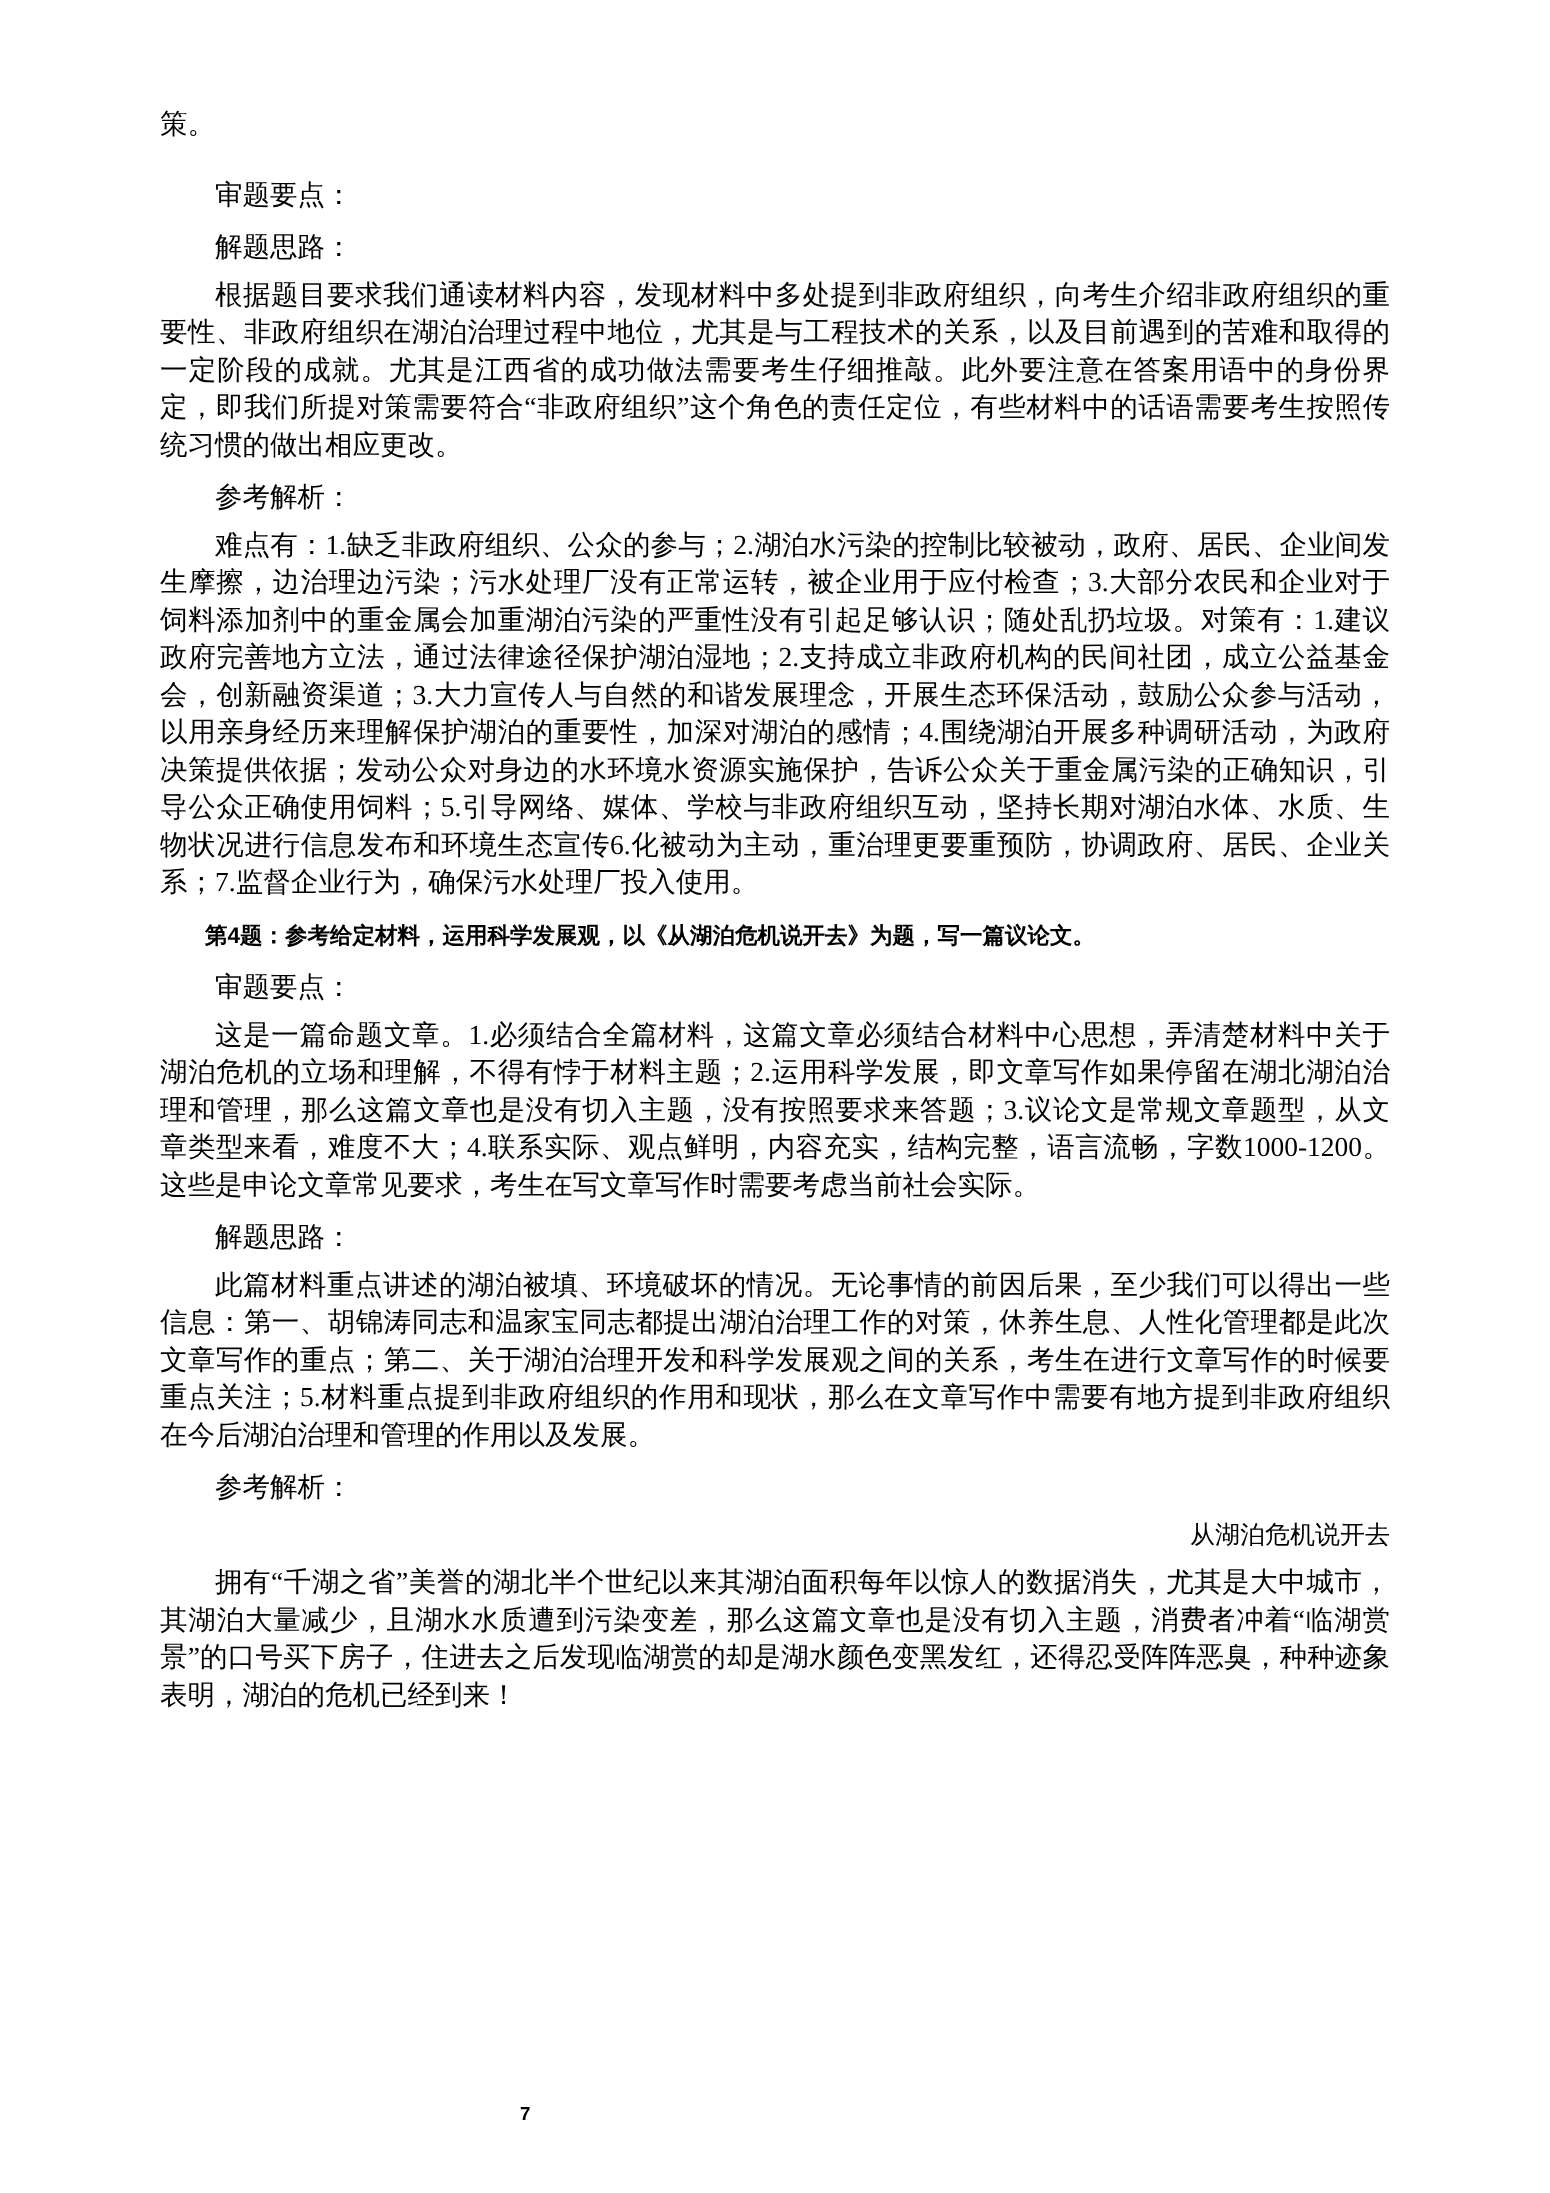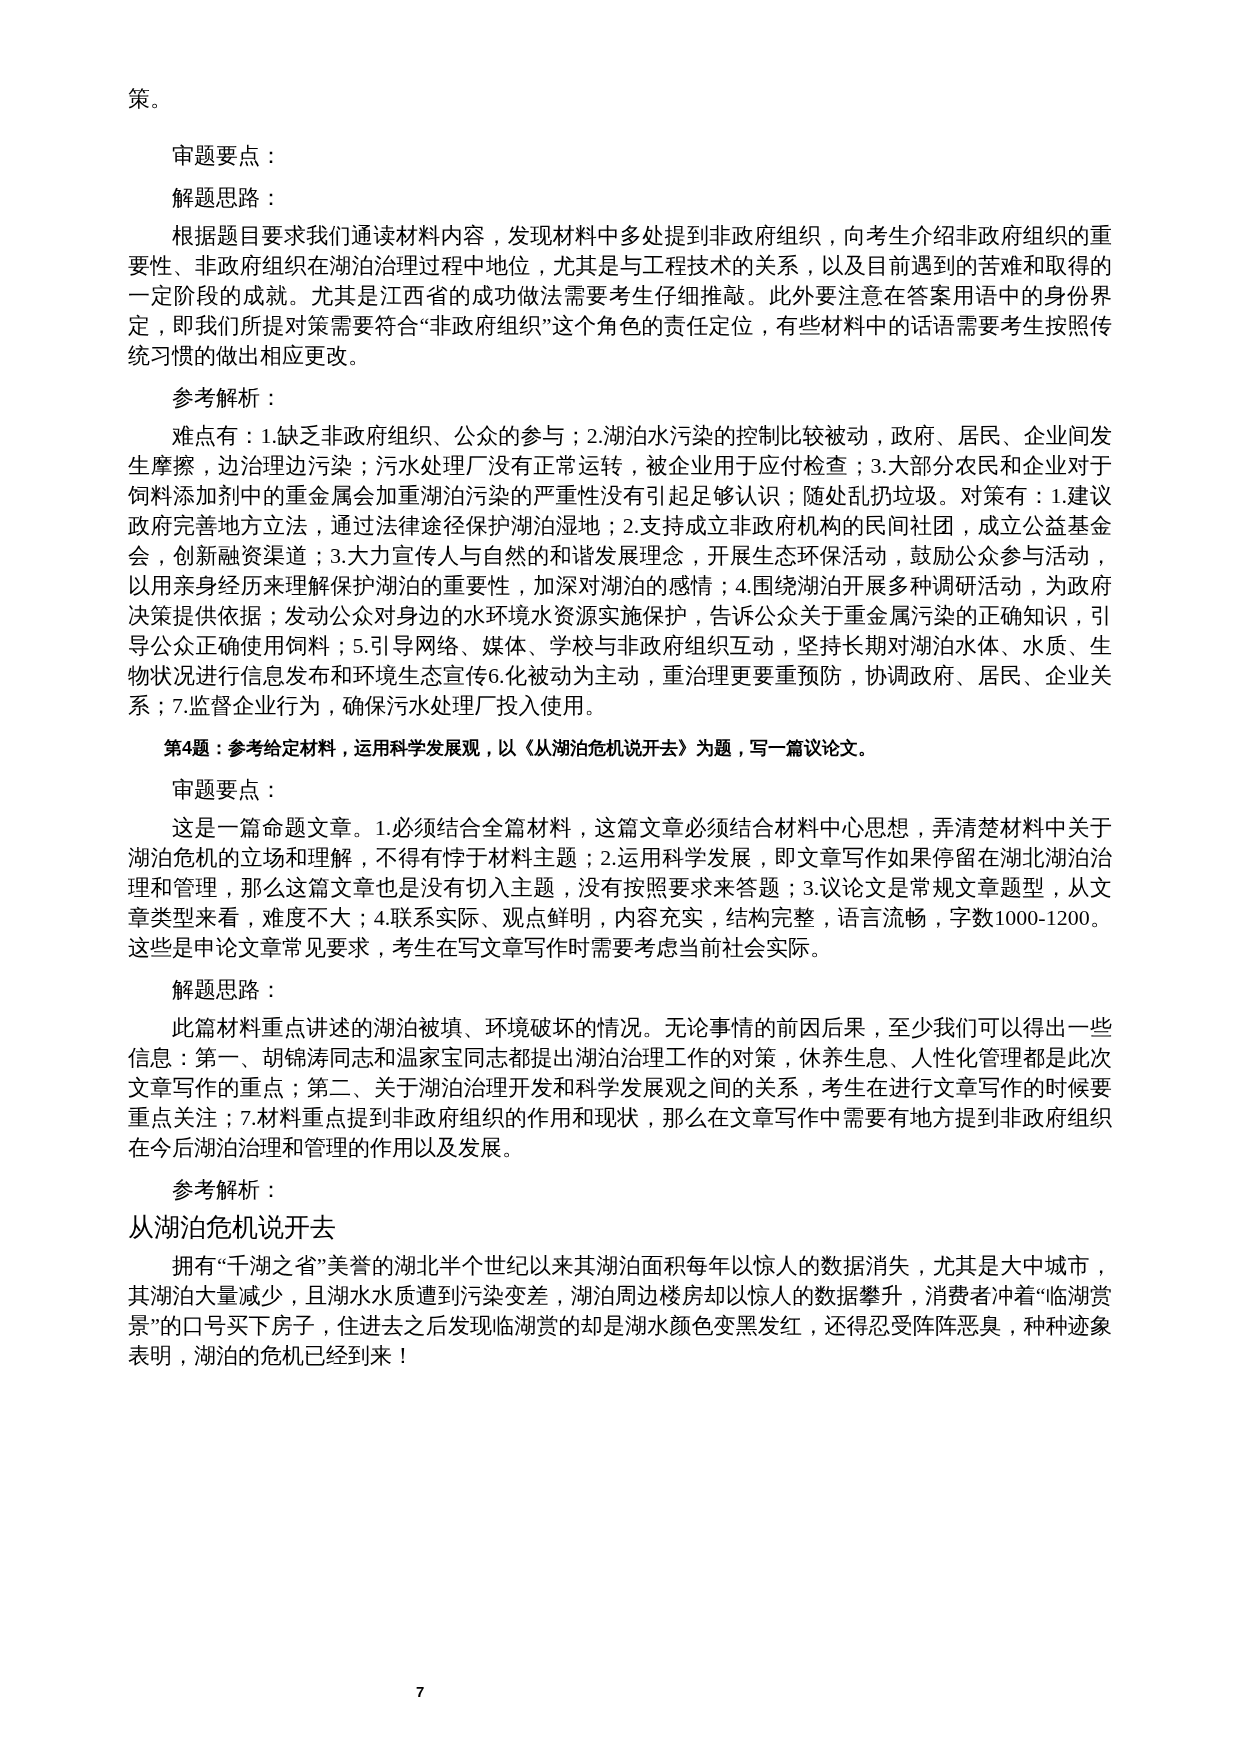--- a/index.html
+++ b/index.html
@@ -42,23 +42,23 @@
   .question-prompt {
     font-family: "Liberation Sans", "DejaVu Sans", sans-serif;
     font-weight: bold;
     font-size: 18px;
     line-height: 30px;
     text-indent: 2em;
     text-align: justify;
     margin: 12px 0 8px 0;
   }
   .essay-title {
-    font-size: 26px;
+    font-size: 20px;
     line-height: 30px;
-    text-align: left;
+    text-align: right;
     margin: 6px 0 8px 0;
   }
   .page-number {
     position: absolute;
     left: 416px;
     top: 1682px;
     font-family: "Liberation Sans", "DejaVu Sans", sans-serif;
     font-weight: bold;
     font-size: 15px;
     line-height: 20px;
@@ -79,24 +79,24 @@
 
   <div class="sec-heading">参考解析：</div>
   <p class="body-par">难点有：1.缺乏非政府组织、公众的参与；2.湖泊水污染的控制比较被动，政府、居民、企业间发生摩擦，边治理边污染；污水处理厂没有正常运转，被企业用于应付检查；3.大部分农民和企业对于饲料添加剂中的重金属会加重湖泊污染的严重性没有引起足够认识；随处乱扔垃圾。对策有：1.建议政府完善地方立法，通过法律途径保护湖泊湿地；2.支持成立非政府机构的民间社团，成立公益基金会，创新融资渠道；3.大力宣传人与自然的和谐发展理念，开展生态环保活动，鼓励公众参与活动，以用亲身经历来理解保护湖泊的重要性，加深对湖泊的感情；4.围绕湖泊开展多种调研活动，为政府决策提供依据；发动公众对身边的水环境水资源实施保护，告诉公众关于重金属污染的正确知识，引导公众正确使用饲料；5.引导网络、媒体、学校与非政府组织互动，坚持长期对湖泊水体、水质、生物状况进行信息发布和环境生态宣传6.化被动为主动，重治理更要重预防，协调政府、居民、企业关系；7.监督企业行为，确保污水处理厂投入使用。</p>
 
   <p class="question-prompt">第4题：参考给定材料，运用科学发展观，以《从湖泊危机说开去》为题，写一篇议论文。</p>
 
   <div class="sec-heading">审题要点：</div>
   <p class="body-par">这是一篇命题文章。1.必须结合全篇材料，这篇文章必须结合材料中心思想，弄清楚材料中关于湖泊危机的立场和理解，不得有悖于材料主题；2.运用科学发展，即文章写作如果停留在湖北湖泊治理和管理，那么这篇文章也是没有切入主题，没有按照要求来答题；3.议论文是常规文章题型，从文章类型来看，难度不大；4.联系实际、观点鲜明，内容充实，结构完整，语言流畅，字数1000-1200。这些是申论文章常见要求，考生在写文章写作时需要考虑当前社会实际。</p>
 
   <div class="sec-heading">解题思路：</div>
-  <p class="body-par">此篇材料重点讲述的湖泊被填、环境破坏的情况。无论事情的前因后果，至少我们可以得出一些信息：第一、胡锦涛同志和温家宝同志都提出湖泊治理工作的对策，休养生息、人性化管理都是此次文章写作的重点；第二、关于湖泊治理开发和科学发展观之间的关系，考生在进行文章写作的时候要重点关注；7.材料重点提到非政府组织的作用和现状，那么在文章写作中需要有地方提到非政府组织在今后湖泊治理和管理的作用以及发展。</p>
+  <p class="body-par">此篇材料重点讲述的湖泊被填、环境破坏的情况。无论事情的前因后果，至少我们可以得出一些信息：第一、胡锦涛同志和温家宝同志都提出湖泊治理工作的对策，休养生息、人性化管理都是此次文章写作的重点；第二、关于湖泊治理开发和科学发展观之间的关系，考生在进行文章写作的时候要重点关注；5.材料重点提到非政府组织的作用和现状，那么在文章写作中需要有地方提到非政府组织在今后湖泊治理和管理的作用以及发展。</p>
 
   <div class="sec-heading">参考解析：</div>
 
   <div class="essay-title">从湖泊危机说开去</div>
 
-  <p class="body-par">拥有“千湖之省”美誉的湖北半个世纪以来其湖泊面积每年以惊人的数据消失，尤其是大中城市，其湖泊大量减少，且湖水水质遭到污染变差，湖泊周边楼房却以惊人的数据攀升，消费者冲着“临湖赏景”的口号买下房子，住进去之后发现临湖赏的却是湖水颜色变黑发红，还得忍受阵阵恶臭，种种迹象表明，湖泊的危机已经到来！</p>
+  <p class="body-par">拥有“千湖之省”美誉的湖北半个世纪以来其湖泊面积每年以惊人的数据消失，尤其是大中城市，其湖泊大量减少，且湖水水质遭到污染变差，那么这篇文章也是没有切入主题，消费者冲着“临湖赏景”的口号买下房子，住进去之后发现临湖赏的却是湖水颜色变黑发红，还得忍受阵阵恶臭，种种迹象表明，湖泊的危机已经到来！</p>
 
 
   <div class="page-number">7</div>
 
 </div>
 
 </body></html>

